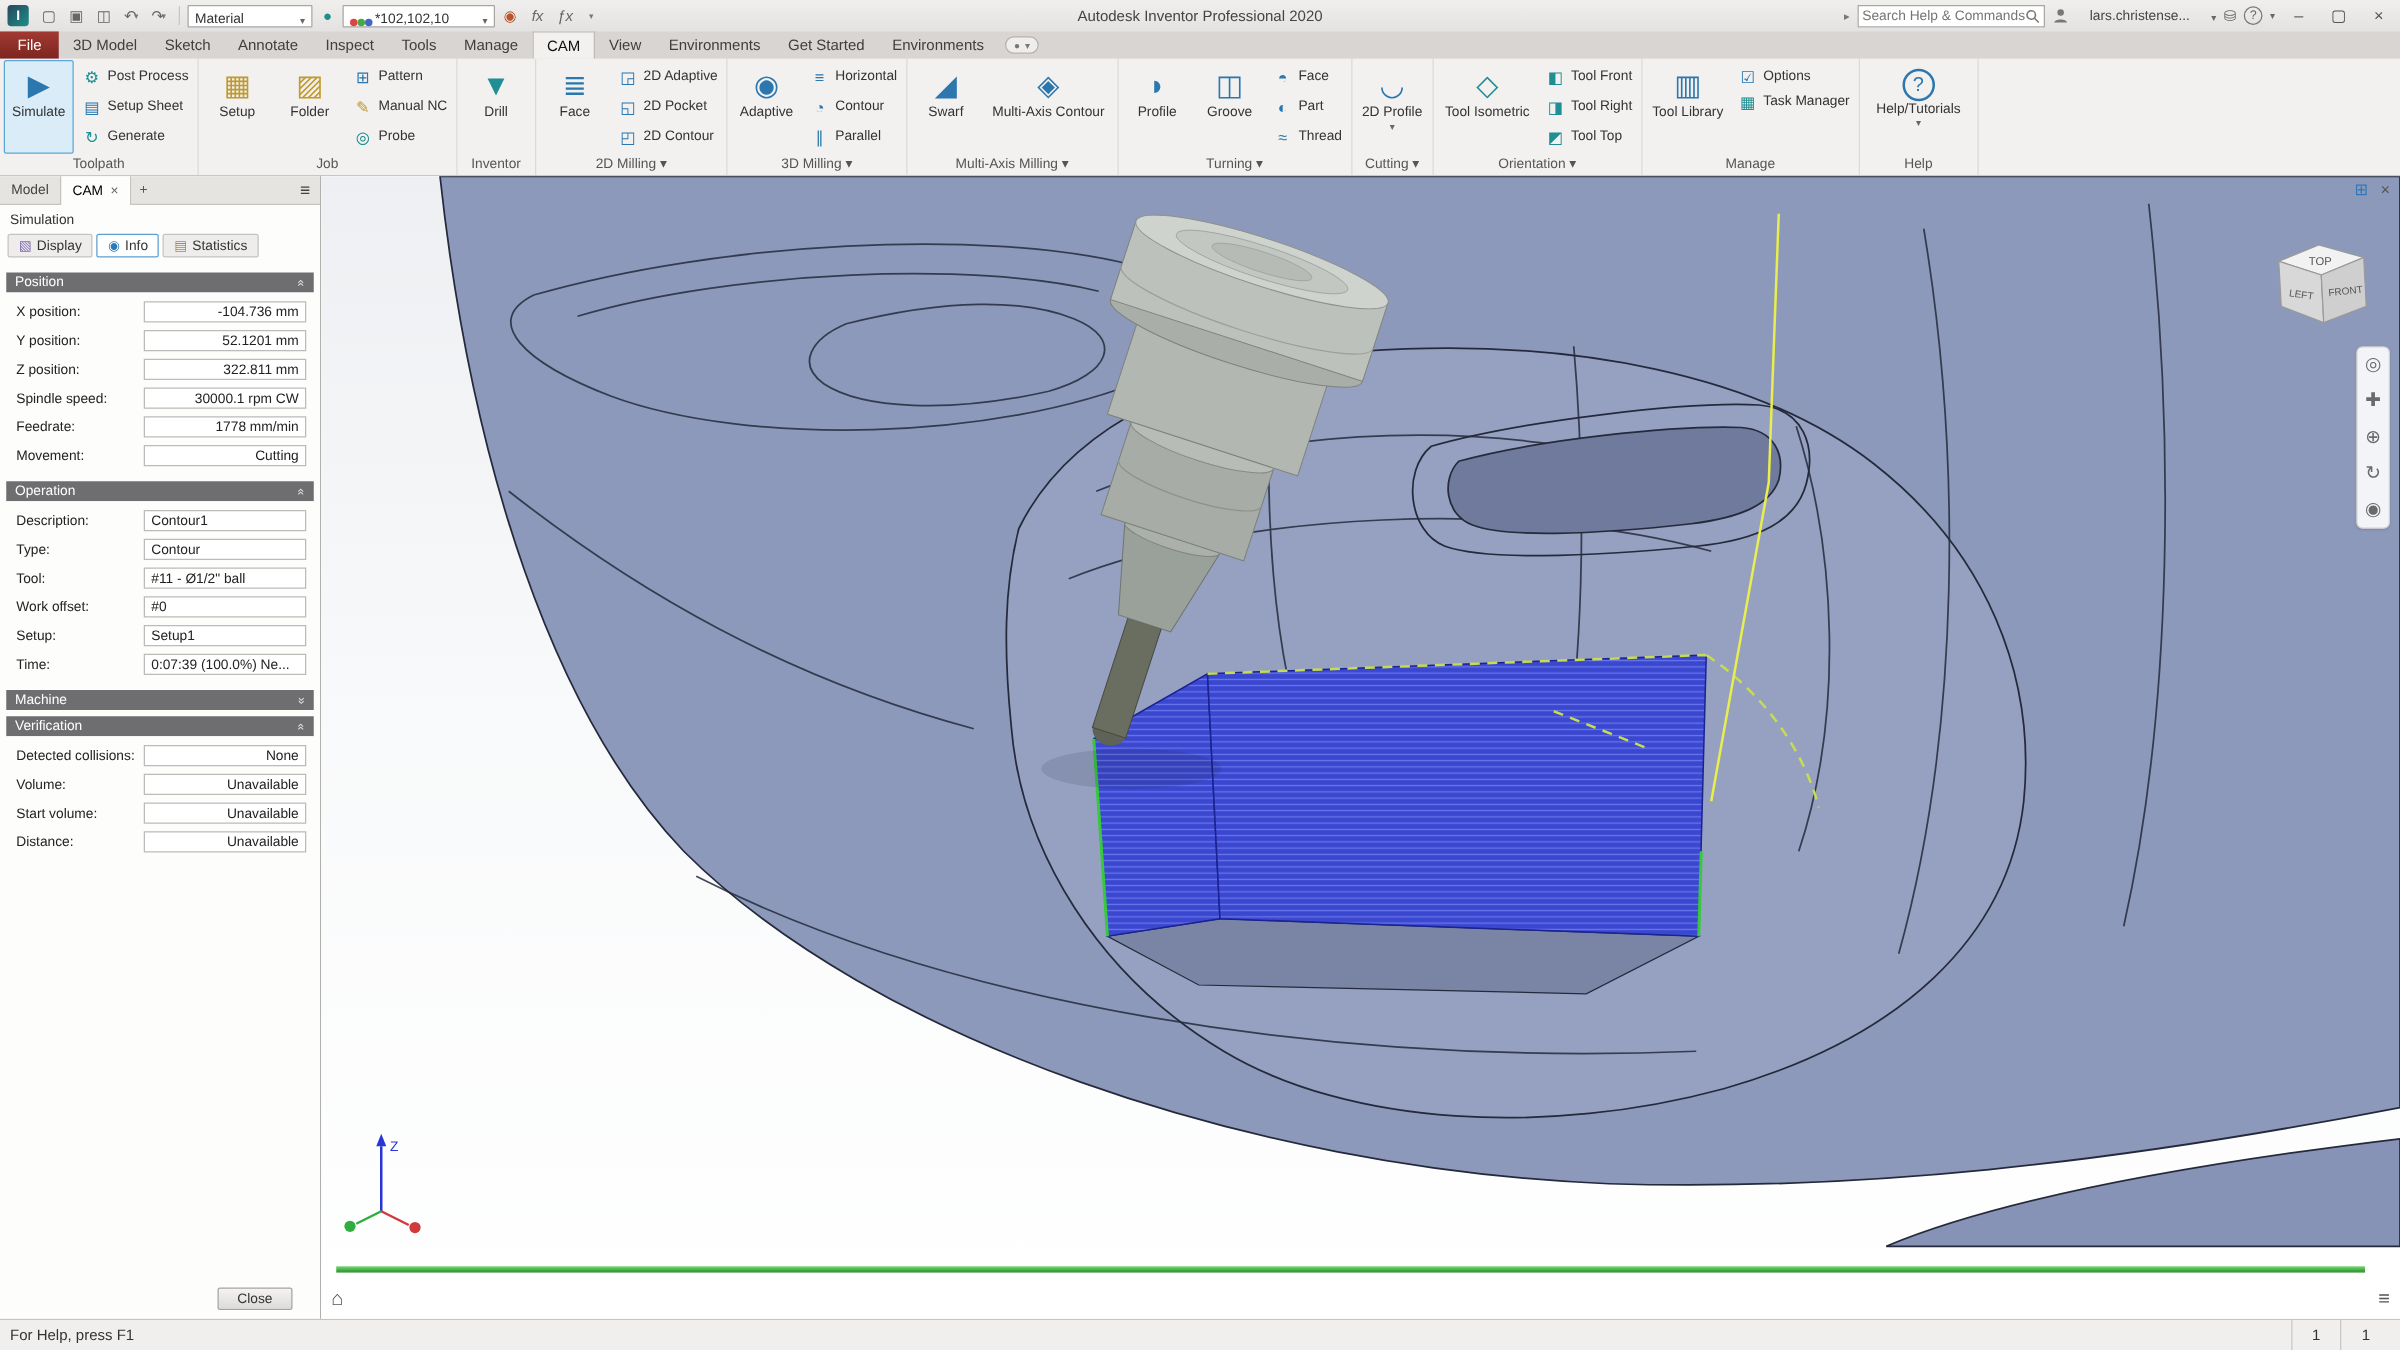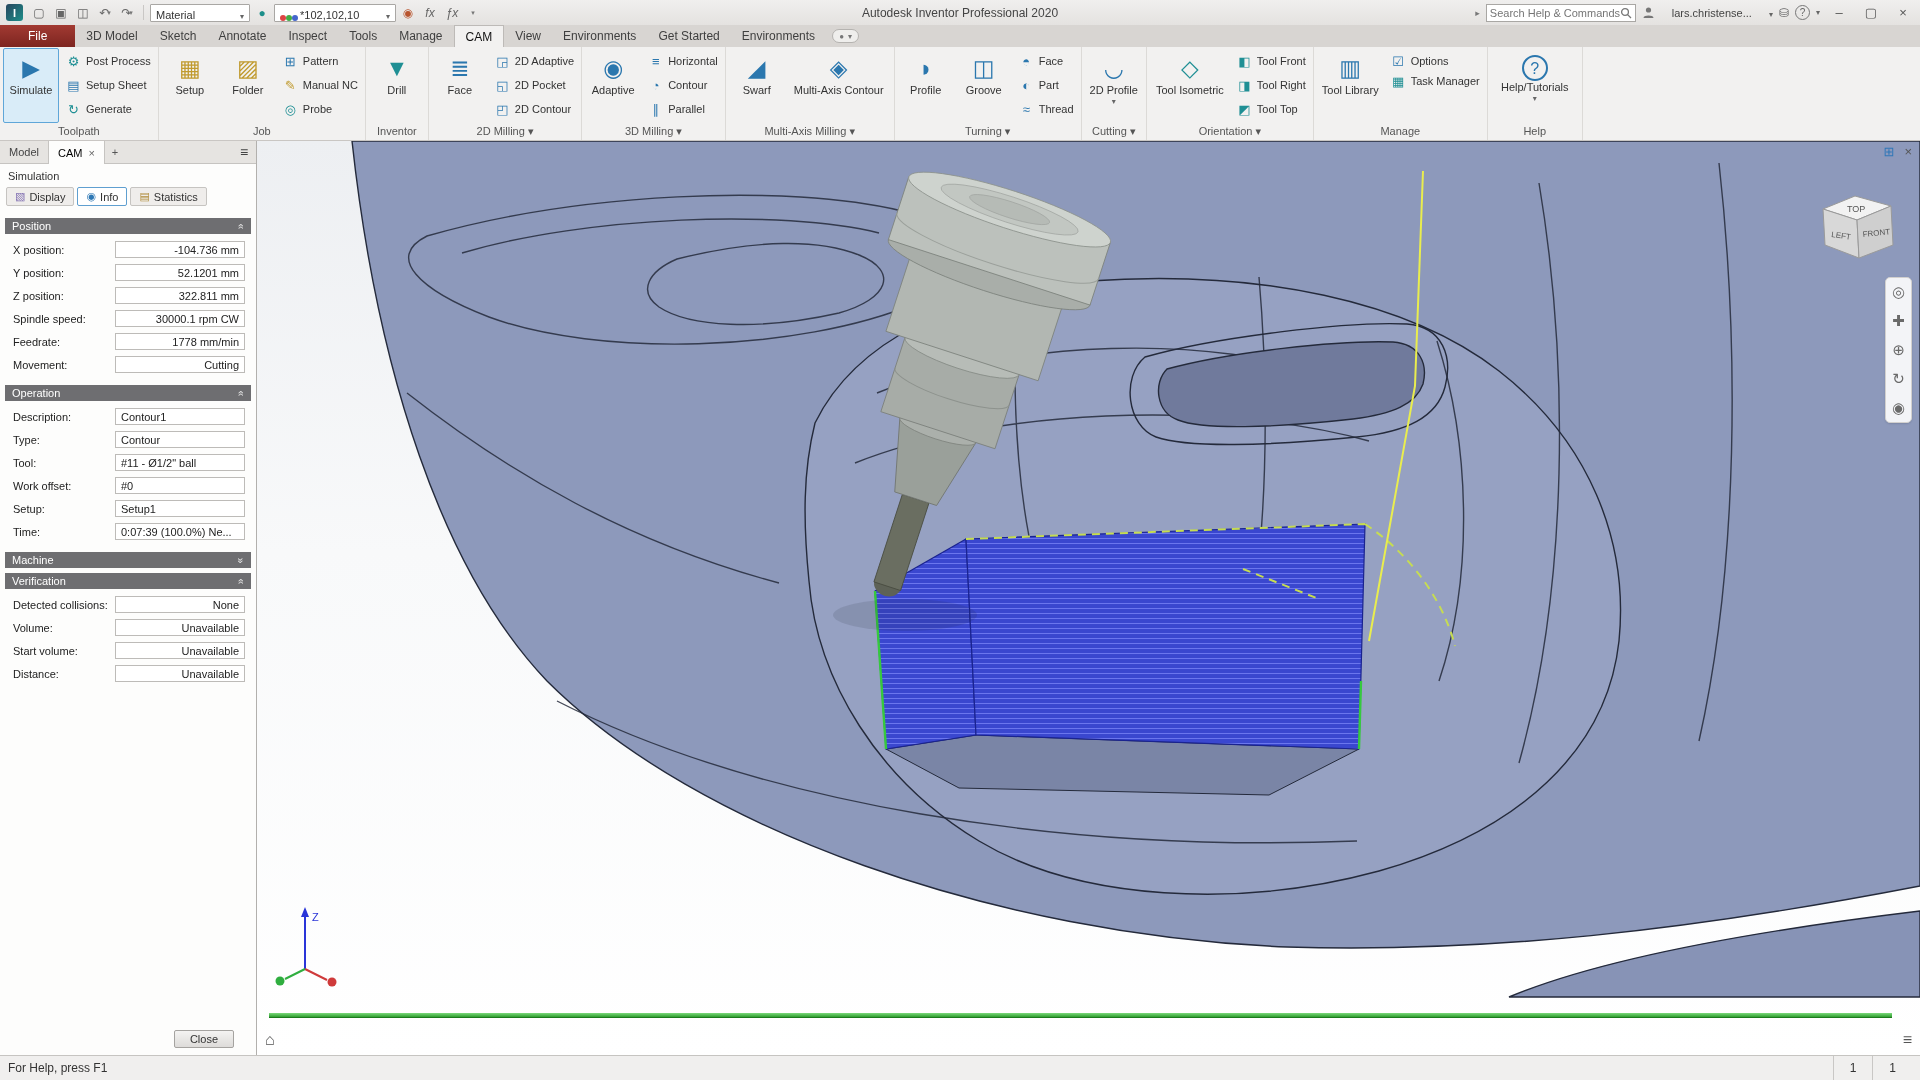--- a/index.html
+++ b/index.html
@@ -25,21 +25,21 @@
   .search-box{width:150px;height:18px;border:1px solid #a9a7a4;background:#fff;display:flex;align-items:center;padding:0 3px}
   .search-box input{border:none;outline:none;flex:1;font-size:11px;font-family:"Liberation Sans",sans-serif;color:#333;min-width:0}
   .user{display:flex;align-items:flex-end;gap:17px;font-size:11px;color:#444}
   .helpcircle{width:15px;height:15px;border:1.5px solid #777;border-radius:50%;font-size:10px;color:#666;display:flex;align-items:center;justify-content:center}
   .winbtn{width:26px;height:21px;display:flex;align-items:center;justify-content:center;color:#555;font-size:13px}
   .tbglyph{color:#666;font-size:12px}
 
   
   #tabrow{height:22px;background:#d8d5d2;display:flex;align-items:stretch;padding-left:0;flex:0 0 auto}
   .tab{padding:0 11px;display:flex;align-items:center;font-size:12px;color:#3f3f3f;cursor:default}
-  .tab.file{background:linear-gradient(#a23a32,#7d2520);color:#fff;padding:0 28px}
+  .tab.file{background:linear-gradient(#a23a32,#7d2520);color:#fff;padding:0 14px}
   .tab.active{background:#f2f1f0;color:#111;border-top:1px solid #bdbab7;border-right:1px solid #bdbab7;border-left:1px solid #bdbab7}
   .tab-pill{margin-left:6px;align-self:center;height:14px;border:1px solid #b5b3b0;border-radius:8px;background:#efeeec;display:flex;align-items:center;padding:0 6px;gap:4px;color:#777;font-size:8px}
 
   
   #ribbon{height:94px;background:#f2f1f0;border-bottom:1px solid #c9c6c3;display:flex;flex:0 0 auto}
   .rb-group{display:flex;flex-direction:column;border-right:1px solid #dcdad7;padding:1px 3px 0}
   .rb-items{flex:1;display:flex;align-items:stretch;gap:2px}
   .rb-grouplabel{height:17px;font-size:11px;color:#555;text-align:center;line-height:16px;white-space:nowrap;padding:0 4px}
   .rb-big{min-width:56px;display:flex;flex-direction:column;align-items:center;padding:3px 4px 0;border:1px solid transparent;border-radius:2px;cursor:default}
   .rb-big.active{background:#d9ecf8;border-color:#5fa6d8}

